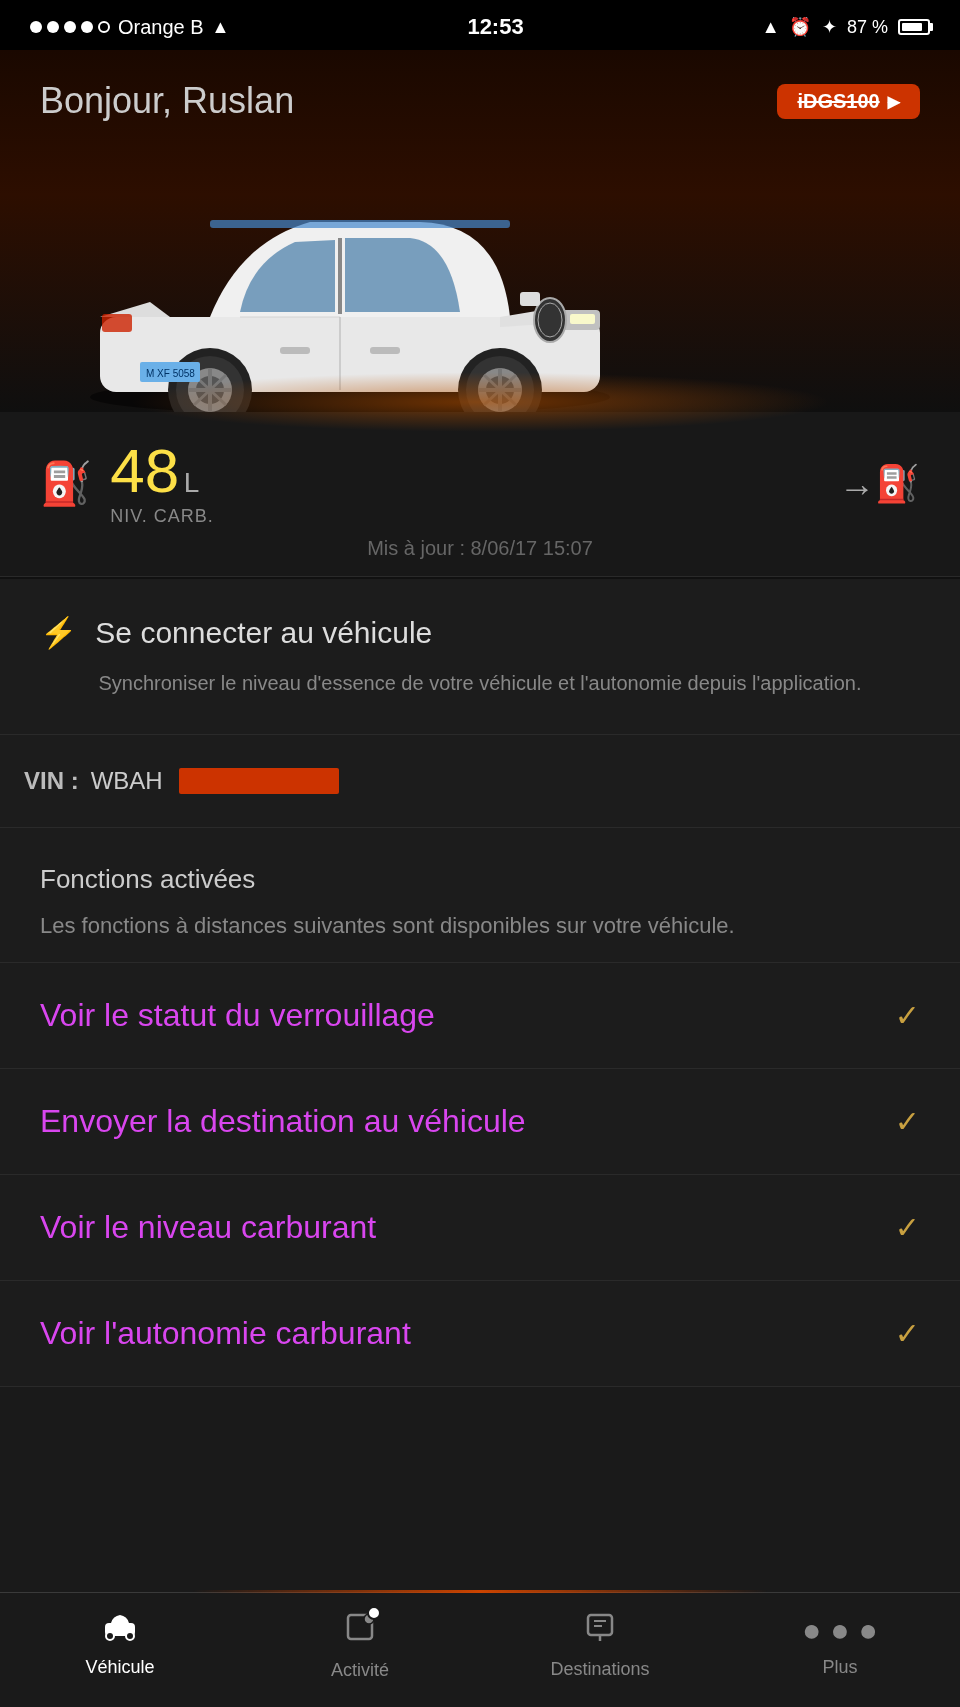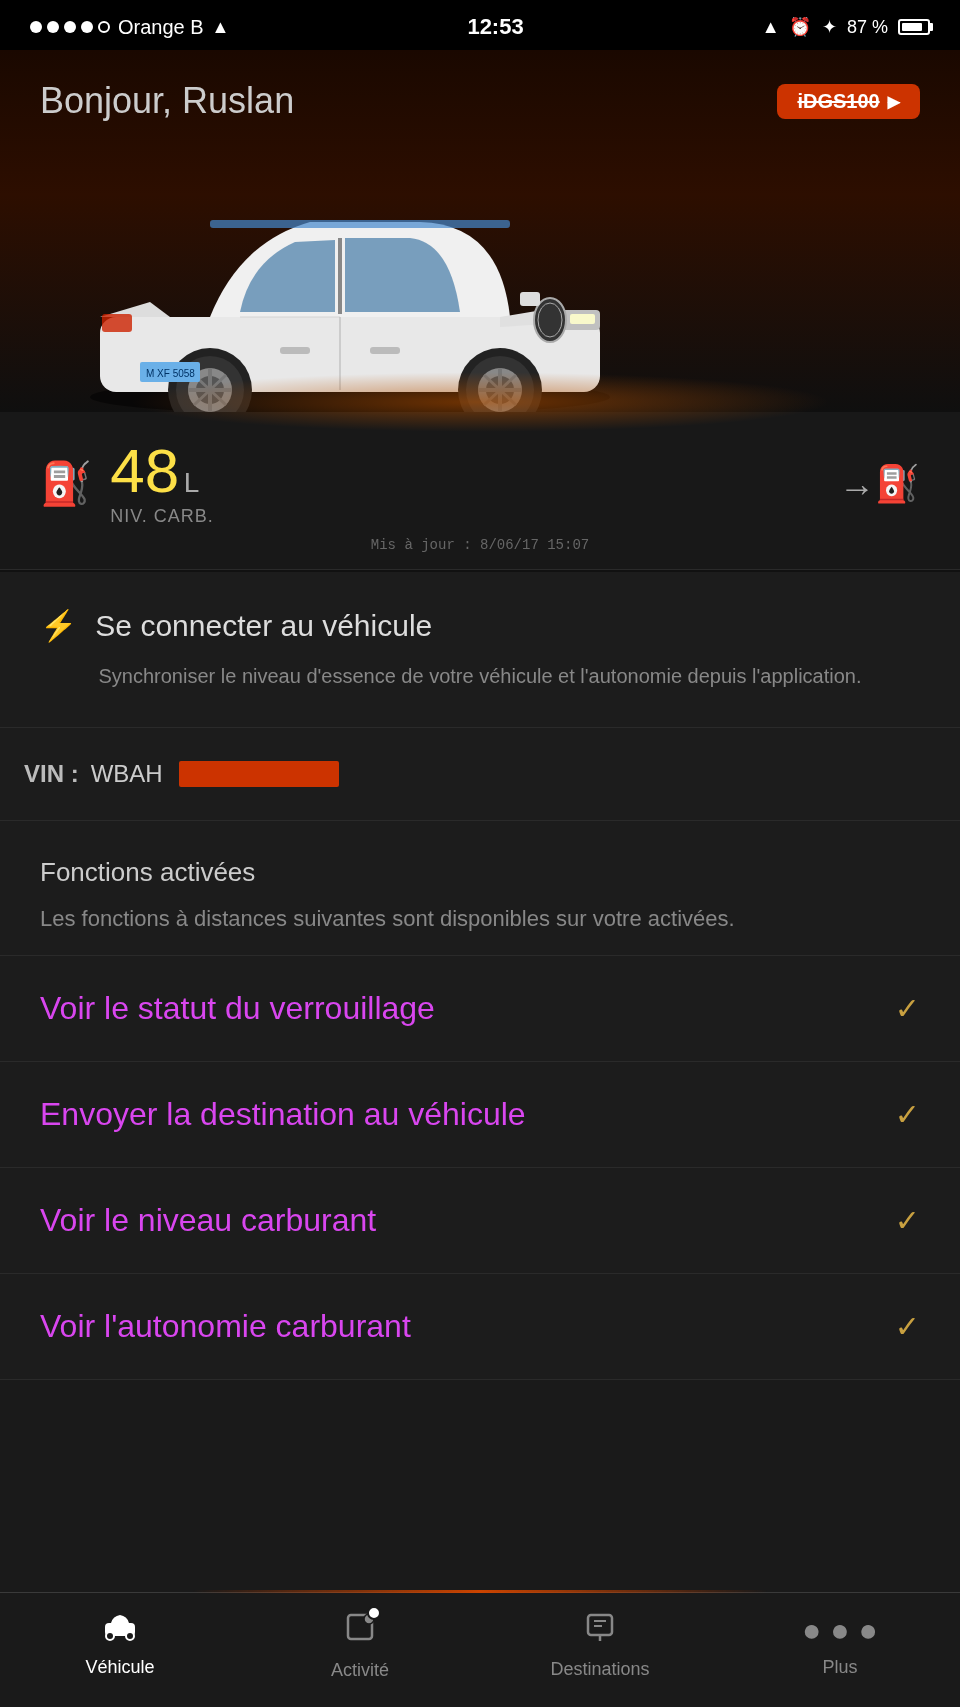--- a/index.html
+++ b/index.html
@@ -165,24 +165,23 @@
       letter-spacing: 1px;
       display: block;
       margin-top: 4px;
     }
     .fuel-arrow {
       font-size: 36px;
       color: #aaa;
     }
     .fuel-timestamp {
       text-align: center;
-      font-size: 14px;
+      font-size: 20px;
       color: #666;
       margin-top: 4px;
-      font-family: Liberation Mono, monospace;
     }
 
     
     .section {
       padding: 36px 40px;
       border-bottom: 1px solid #2a2a2a;
       background: #1c1c1c;
     }
     .section-title-row {
       display: flex;
@@ -490,21 +489,21 @@
 </div>
 
 <div class="vin-row">
   <span class="vin-label">VIN :</span>
   <span class="vin-value">WBAH</span>
   <span class="vin-redacted"></span>
 </div>
 
 <div class="functions-section">
   <div class="functions-title">Fonctions activées</div>
-  <p class="functions-desc">Les fonctions à distances suivantes sont disponibles sur votre activées.</p>
+  <p class="functions-desc">Les fonctions à distances suivantes sont disponibles sur votre véhicule.</p>
 </div>
 
 <div class="function-list" id="function-list-container">
 <div class="function-item">
       <span class="function-name">Voir le statut du verrouillage</span>
       <span class="check-icon">✓</span>
     </div>
     <div class="function-item">
       <span class="function-name">Envoyer la destination au véhicule</span>
       <span class="check-icon">✓</span>

